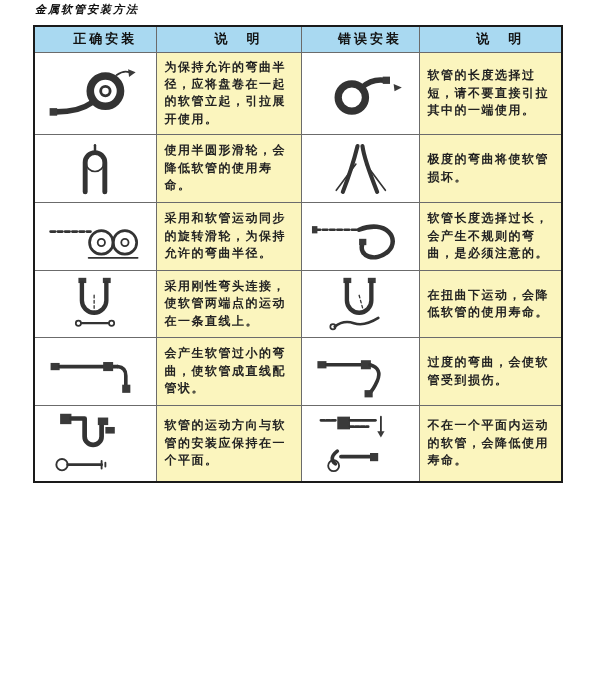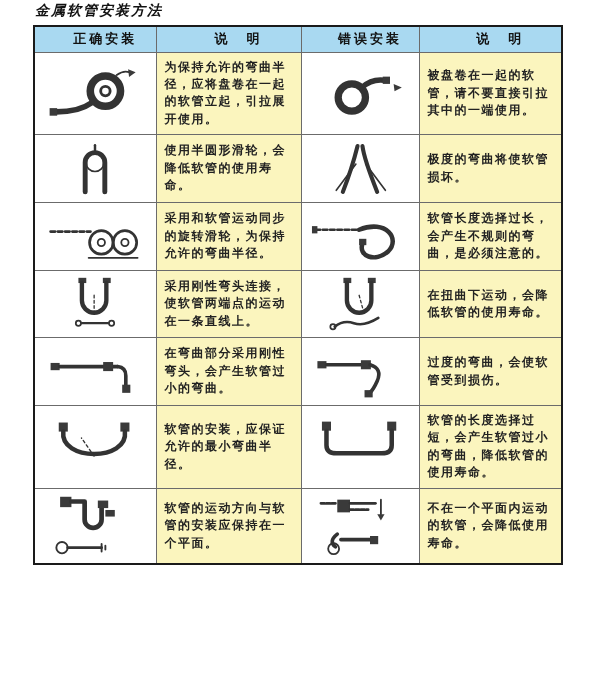--- a/index.html
+++ b/index.html
@@ -11,21 +11,21 @@
     --text:#1a1a1a;
     --ink:#333333;
   }
   *{box-sizing:border-box;margin:0;padding:0;}
   html,body{width:600px;height:698px;background:#ffffff;overflow:hidden;
     font-family:"DejaVu Sans","Liberation Sans",sans-serif;color:var(--text);}
   .page{position:relative;width:600px;height:698px;}
   .doc-title{
     position:absolute;left:35px;top:2px;
     font-family:"DejaVu Serif","Liberation Serif",serif;
-    font-weight:bold;font-style:italic;font-size:14px;letter-spacing:2px;color:#111;
+    font-weight:bold;font-style:italic;font-size:11px;letter-spacing:2px;color:#111;
   }
   table.install-table{
     position:absolute;left:33px;top:25px;width:528px;
     border-collapse:collapse;table-layout:fixed;
     border:2px solid var(--outer-border);
   }
   .install-table th,.install-table td{
     border:1px solid var(--border);
     vertical-align:middle;
     padding-left:20px;
@@ -87,21 +87,21 @@
         </td>
         <td class="desc">为保持允许的弯曲半径，应将盘卷在一起的软管立起，引拉展开使用。</td>
         <td class="img">
           <svg width="100" height="60" viewBox="0 0 110 64">
             <circle class="stk" cx="46" cy="37" r="15" stroke-width="8"></circle>
             <path class="stk" d="M57,26 Q68,16 82,18" stroke-width="6"></path>
             <rect class="fit" x="80" y="14" width="8" height="8"></rect>
             <path class="fit" d="M92,22 l9,4 -8,4 z"></path>
           </svg>
         </td>
-        <td class="desc">被盘卷在一起的软管，请不要直接引拉其中的一端使用。</td>
+        <td class="desc">软管的长度选择过短，请不要直接引拉其中的一端使用。</td>
       </tr>
 
       <tr class="r2">
         <td class="img">
           <svg width="90" height="60" viewBox="0 0 110 64">
             <path class="stk" d="M55,12 V3" stroke-width="3"></path>
             <circle class="stk" cx="55" cy="24" r="11" stroke-width="2"></circle>
             <path class="stk" d="M43,60 V24 A12,12 0 0 1 67,24 V60" stroke-width="6"></path>
           </svg>
         </td>
@@ -171,52 +171,33 @@
       <tr class="r7">
         <td class="img">
           <svg width="104" height="58" viewBox="0 0 110 64">
             <rect class="fit" x="6" y="22" width="10" height="8"></rect>
             <path class="stk" d="M16,26 H80" stroke-width="4"></path>
             <rect class="fit" x="64" y="21" width="11" height="10"></rect>
             <path class="stk" d="M80,26 q9,1 9,10 V48" stroke-width="4"></path>
             <rect class="fit" x="85" y="46" width="9" height="9"></rect>
           </svg>
         </td>
-        <td class="desc">在弯曲部分采用刚性弯头，会产生软管过小的弯曲。</td>
+        <td class="desc">会产生软管过小的弯曲，使软管成直线配管状。</td>
         <td class="img">
           <svg width="100" height="58" viewBox="0 0 110 64">
             <rect class="fit" x="8" y="20" width="10" height="8"></rect>
             <path class="stk" d="M18,24 H66" stroke-width="4"></path>
             <rect class="fit" x="56" y="19" width="11" height="10"></rect>
             <path class="stk" d="M66,24 q14,4 8,18 q-4,9 -8,13" stroke-width="4"></path>
             <rect class="fit" x="60" y="52" width="9" height="8"></rect>
           </svg>
         </td>
         <td class="desc">过度的弯曲，会使软管受到损伤。</td>
       </tr>
 
-      <tr class="r8">
-        <td class="img">
-          <svg width="104" height="58" viewBox="0 0 110 64">
-            <rect class="fit" x="15" y="5" width="10" height="10"></rect>
-            <rect class="fit" x="83" y="5" width="10" height="10"></rect>
-            <path class="stk" d="M20,15 C16,48 92,48 88,15" stroke-width="5"></path>
-            <path class="stk" d="M54,42 L40,22" stroke-width="1.5" stroke-dasharray="3,3"></path>
-          </svg>
-        </td>
-        <td class="desc">软管的安装，应保证允许的最小弯曲半径。</td>
-        <td class="img">
-          <svg width="104" height="58" viewBox="0 0 110 64">
-            <rect class="fit" x="13" y="4" width="10" height="10"></rect>
-            <rect class="fit" x="85" y="4" width="10" height="10"></rect>
-            <path class="stk" d="M18,14 V30 q0,9 11,9 H79 q11,0 11,-9 V14" stroke-width="5"></path>
-          </svg>
-        </td>
-        <td class="desc">软管的长度选择过短，会产生软管过小的弯曲，降低软管的使用寿命。</td>
-      </tr>
 
       <tr class="r9">
         <td class="img">
           <svg width="104" height="66" viewBox="0 0 110 70">
             <rect class="fit" x="18" y="4" width="12" height="11"></rect>
             <path class="stk" d="M30,9 H44 V28 a9,9 0 0 0 18,0 V16" stroke-width="5"></path>
             <rect class="fit" x="58" y="8" width="11" height="8"></rect>
             <rect class="fit" x="66" y="18" width="10" height="7"></rect>
             <circle class="stk" cx="20" cy="58" r="6" stroke-width="2"></circle>
             <path class="stk" d="M26,58 H62" stroke-width="3"></path>

